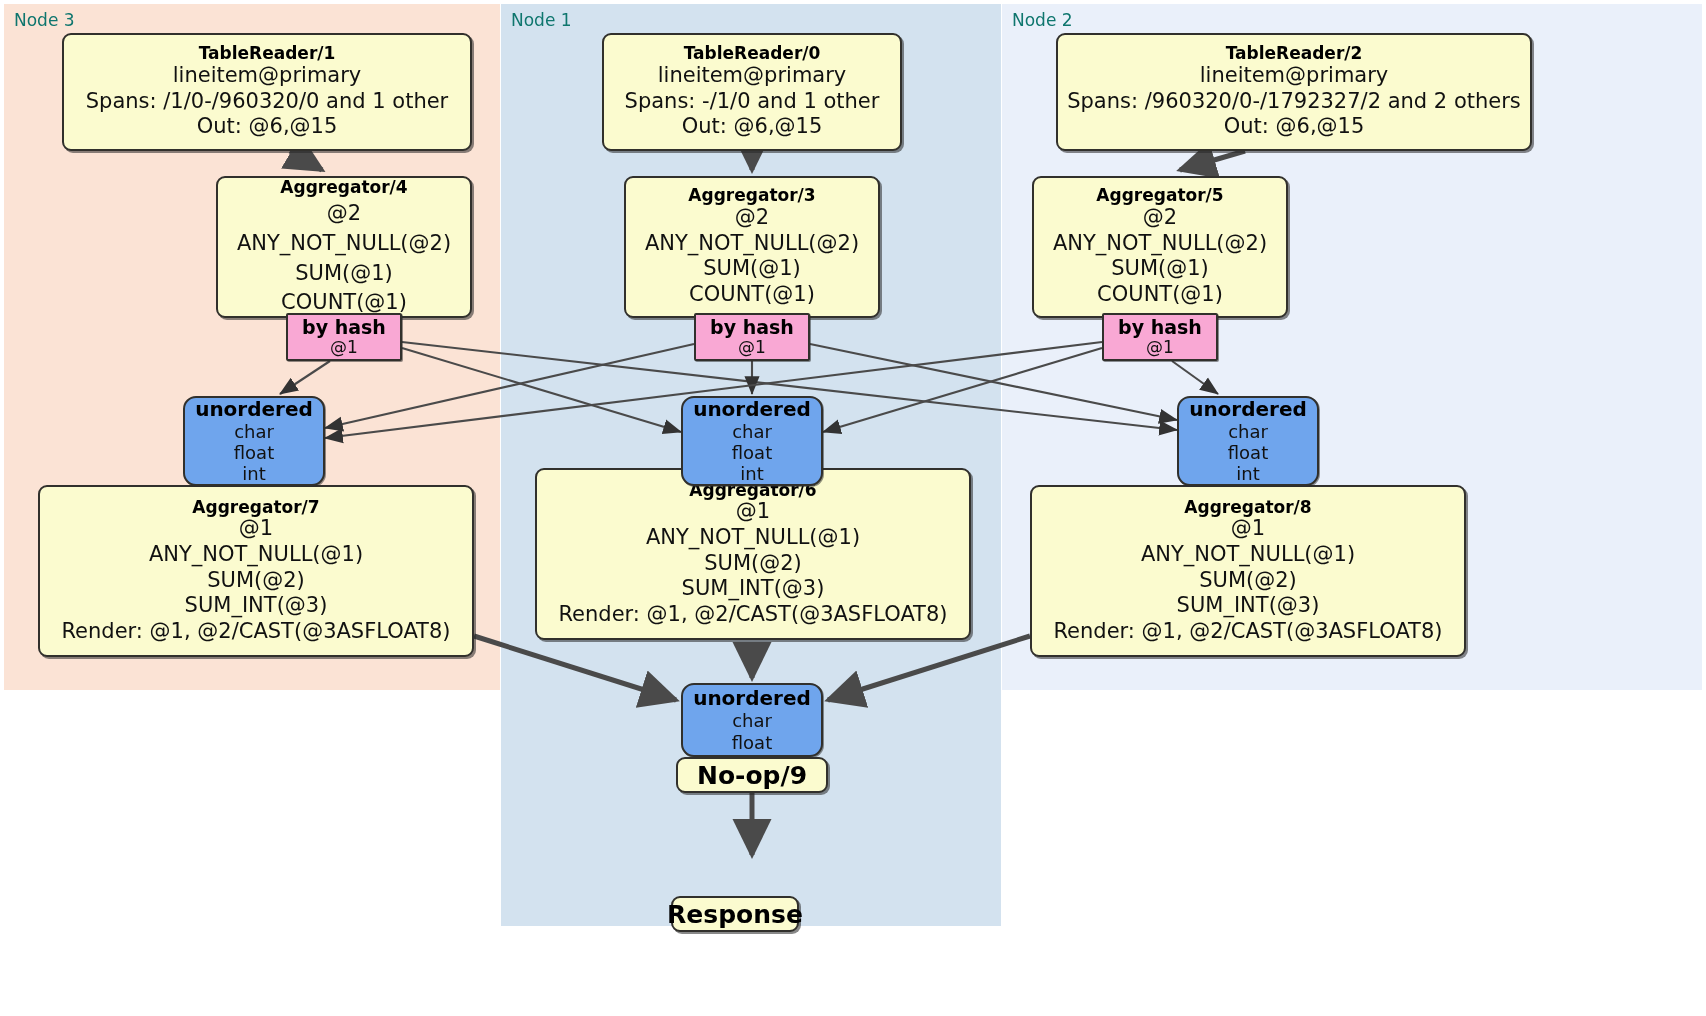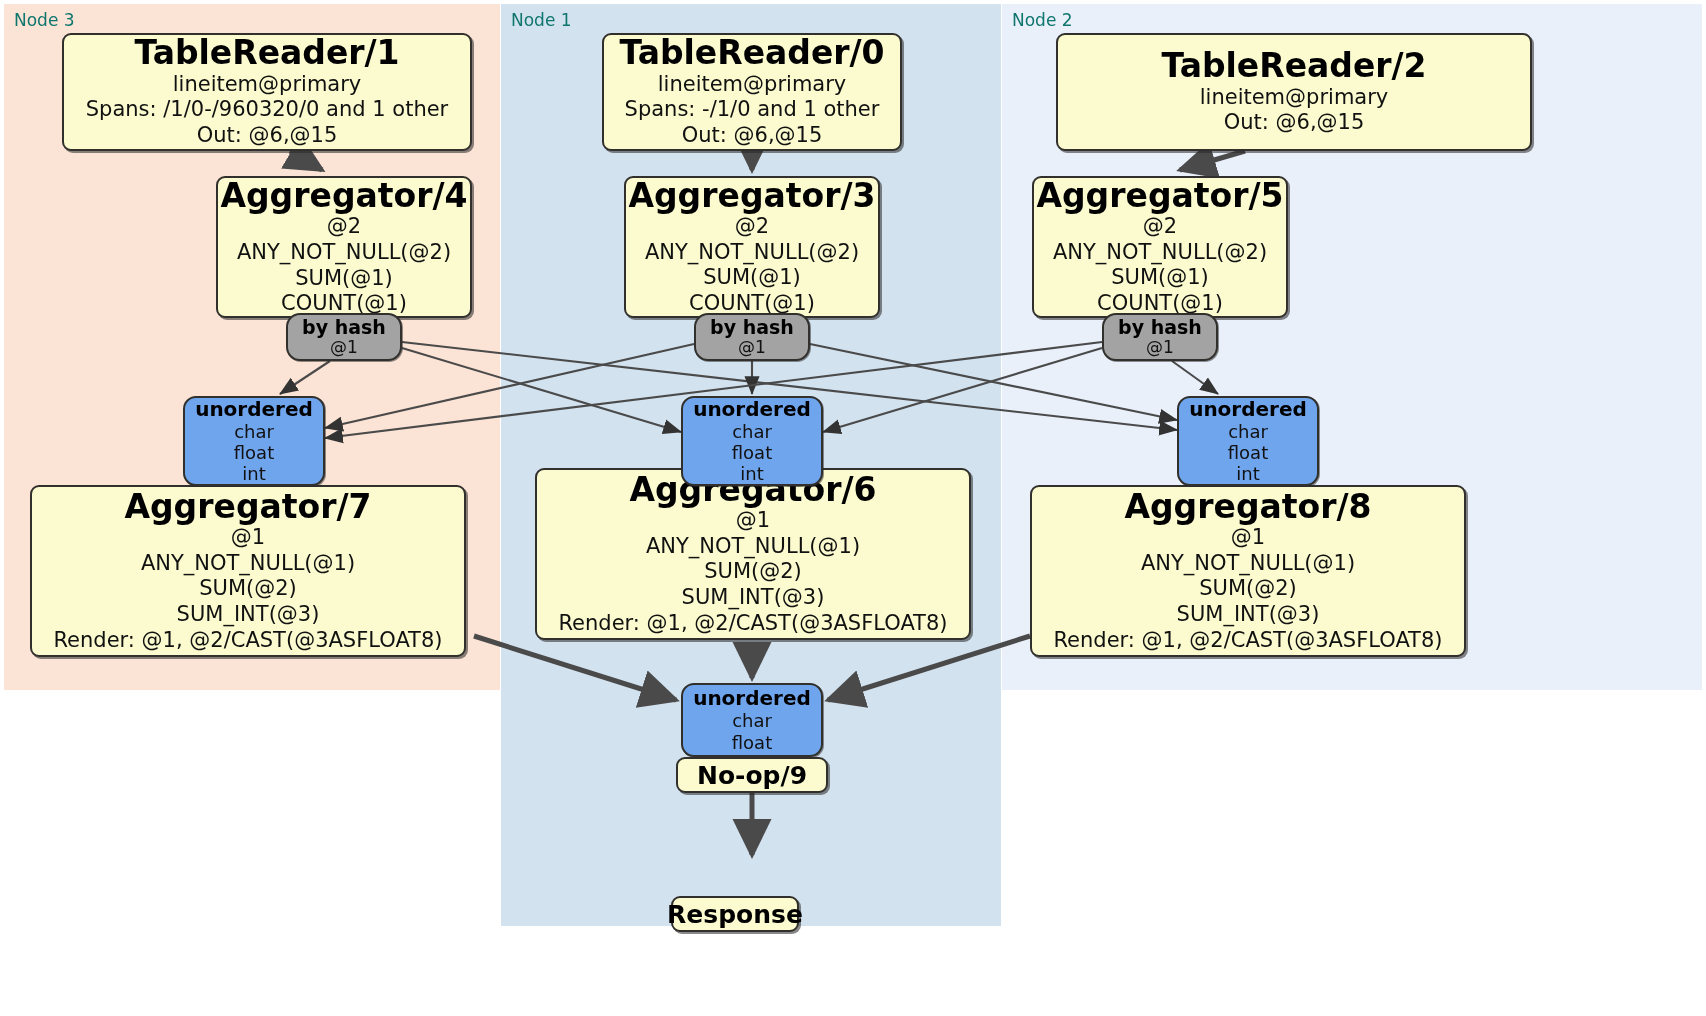--- a/index.html
+++ b/index.html
@@ -13,28 +13,28 @@
                white-space:nowrap;}
 
   svg#wires{position:absolute;left:0;top:0;width:1706px;height:1016px;
             pointer-events:none;}
 
   .node{position:absolute;box-sizing:border-box;display:flex;flex-direction:column;
         align-items:center;justify-content:center;text-align:center;}
 
   .proc{background:#fbfbcf;border:2px solid #31302c;border-radius:9px;
         box-shadow:2px 2px 0 rgba(40,40,40,.55);}
-  .proc .ttl{font-weight:bold;font-size:33px;color:#000;line-height:1.1;}
+  .proc .ttl{font-weight:bold;font-size:17px;color:#000;line-height:1.1;}
   .proc .ln{font-size:21px;color:#111;line-height:1.22;white-space:nowrap;}
 
   .small-proc{background:#fbfbcf;border:2px solid #31302c;border-radius:9px;
               box-shadow:2px 2px 0 rgba(40,40,40,.55);}
   .small-proc .ttl{font-weight:bold;font-size:25px;color:#000;}
 
-  .router{background:#a3a3a3;border:2px solid #31302c;border-radius:14px;
+  .router{background:#f9a8d4;border:2px solid #31302c;border-radius:2px;
           box-shadow:1px 1px 0 rgba(40,40,40,.5);}
   .router .ttl{font-weight:bold;font-size:19px;color:#000;line-height:1.05;}
   .router .ln{font-size:17px;color:#111;line-height:1.1;}
 
   .sync{background:#6fa5ed;border:2px solid #31302c;border-radius:13px;
         box-shadow:1px 1px 0 rgba(40,40,40,.5);}
   .sync .ttl{font-weight:bold;font-size:20px;color:#000;line-height:1.15;}
   .sync .ln{font-size:18px;color:#111;line-height:1.17;}
 </style>
 </head>
@@ -98,20 +98,21 @@
   <div class="node proc" style="left:602px;top:33px;width:300px;height:118px;">
     <div class="ttl">TableReader/0</div>
     <div class="ln">lineitem@primary</div>
     <div class="ln">Spans: -/1/0 and 1 other</div>
     <div class="ln">Out: @6,@15</div>
   </div>
 
   <div class="node proc" style="left:1056px;top:33px;width:476px;height:118px;">
     <div class="ttl">TableReader/2</div>
     <div class="ln">lineitem@primary</div>
+    <div class="ln">Spans: /960320/0-/1792327/2 and 2 others</div>
     <div class="ln">Out: @6,@15</div>
   </div>
 
   <div class="node proc" style="left:216px;top:176px;width:256px;height:142px;justify-content:space-between;">
     <div class="ttl">Aggregator/4</div>
     <div class="ln">@2</div>
     <div class="ln">ANY_NOT_NULL(@2)</div>
     <div class="ln">SUM(@1)</div>
     <div class="ln">COUNT(@1)</div>
   </div>
@@ -125,21 +126,21 @@
   </div>
 
   <div class="node proc" style="left:1032px;top:176px;width:256px;height:142px;">
     <div class="ttl">Aggregator/5</div>
     <div class="ln">@2</div>
     <div class="ln">ANY_NOT_NULL(@2)</div>
     <div class="ln">SUM(@1)</div>
     <div class="ln">COUNT(@1)</div>
   </div>
 
-  <div class="node proc" style="left:30px;top:485px;width:436px;height:172px;">
+  <div class="node proc" style="left:38px;top:485px;width:436px;height:172px;">
     <div class="ttl">Aggregator/7</div>
     <div class="ln">@1</div>
     <div class="ln">ANY_NOT_NULL(@1)</div>
     <div class="ln">SUM(@2)</div>
     <div class="ln">SUM_INT(@3)</div>
     <div class="ln">Render: @1, @2/CAST(@3ASFLOAT8)</div>
   </div>
 
   <div class="node proc" style="left:535px;top:468px;width:436px;height:172px;">
     <div class="ttl">Aggregator/6</div>

